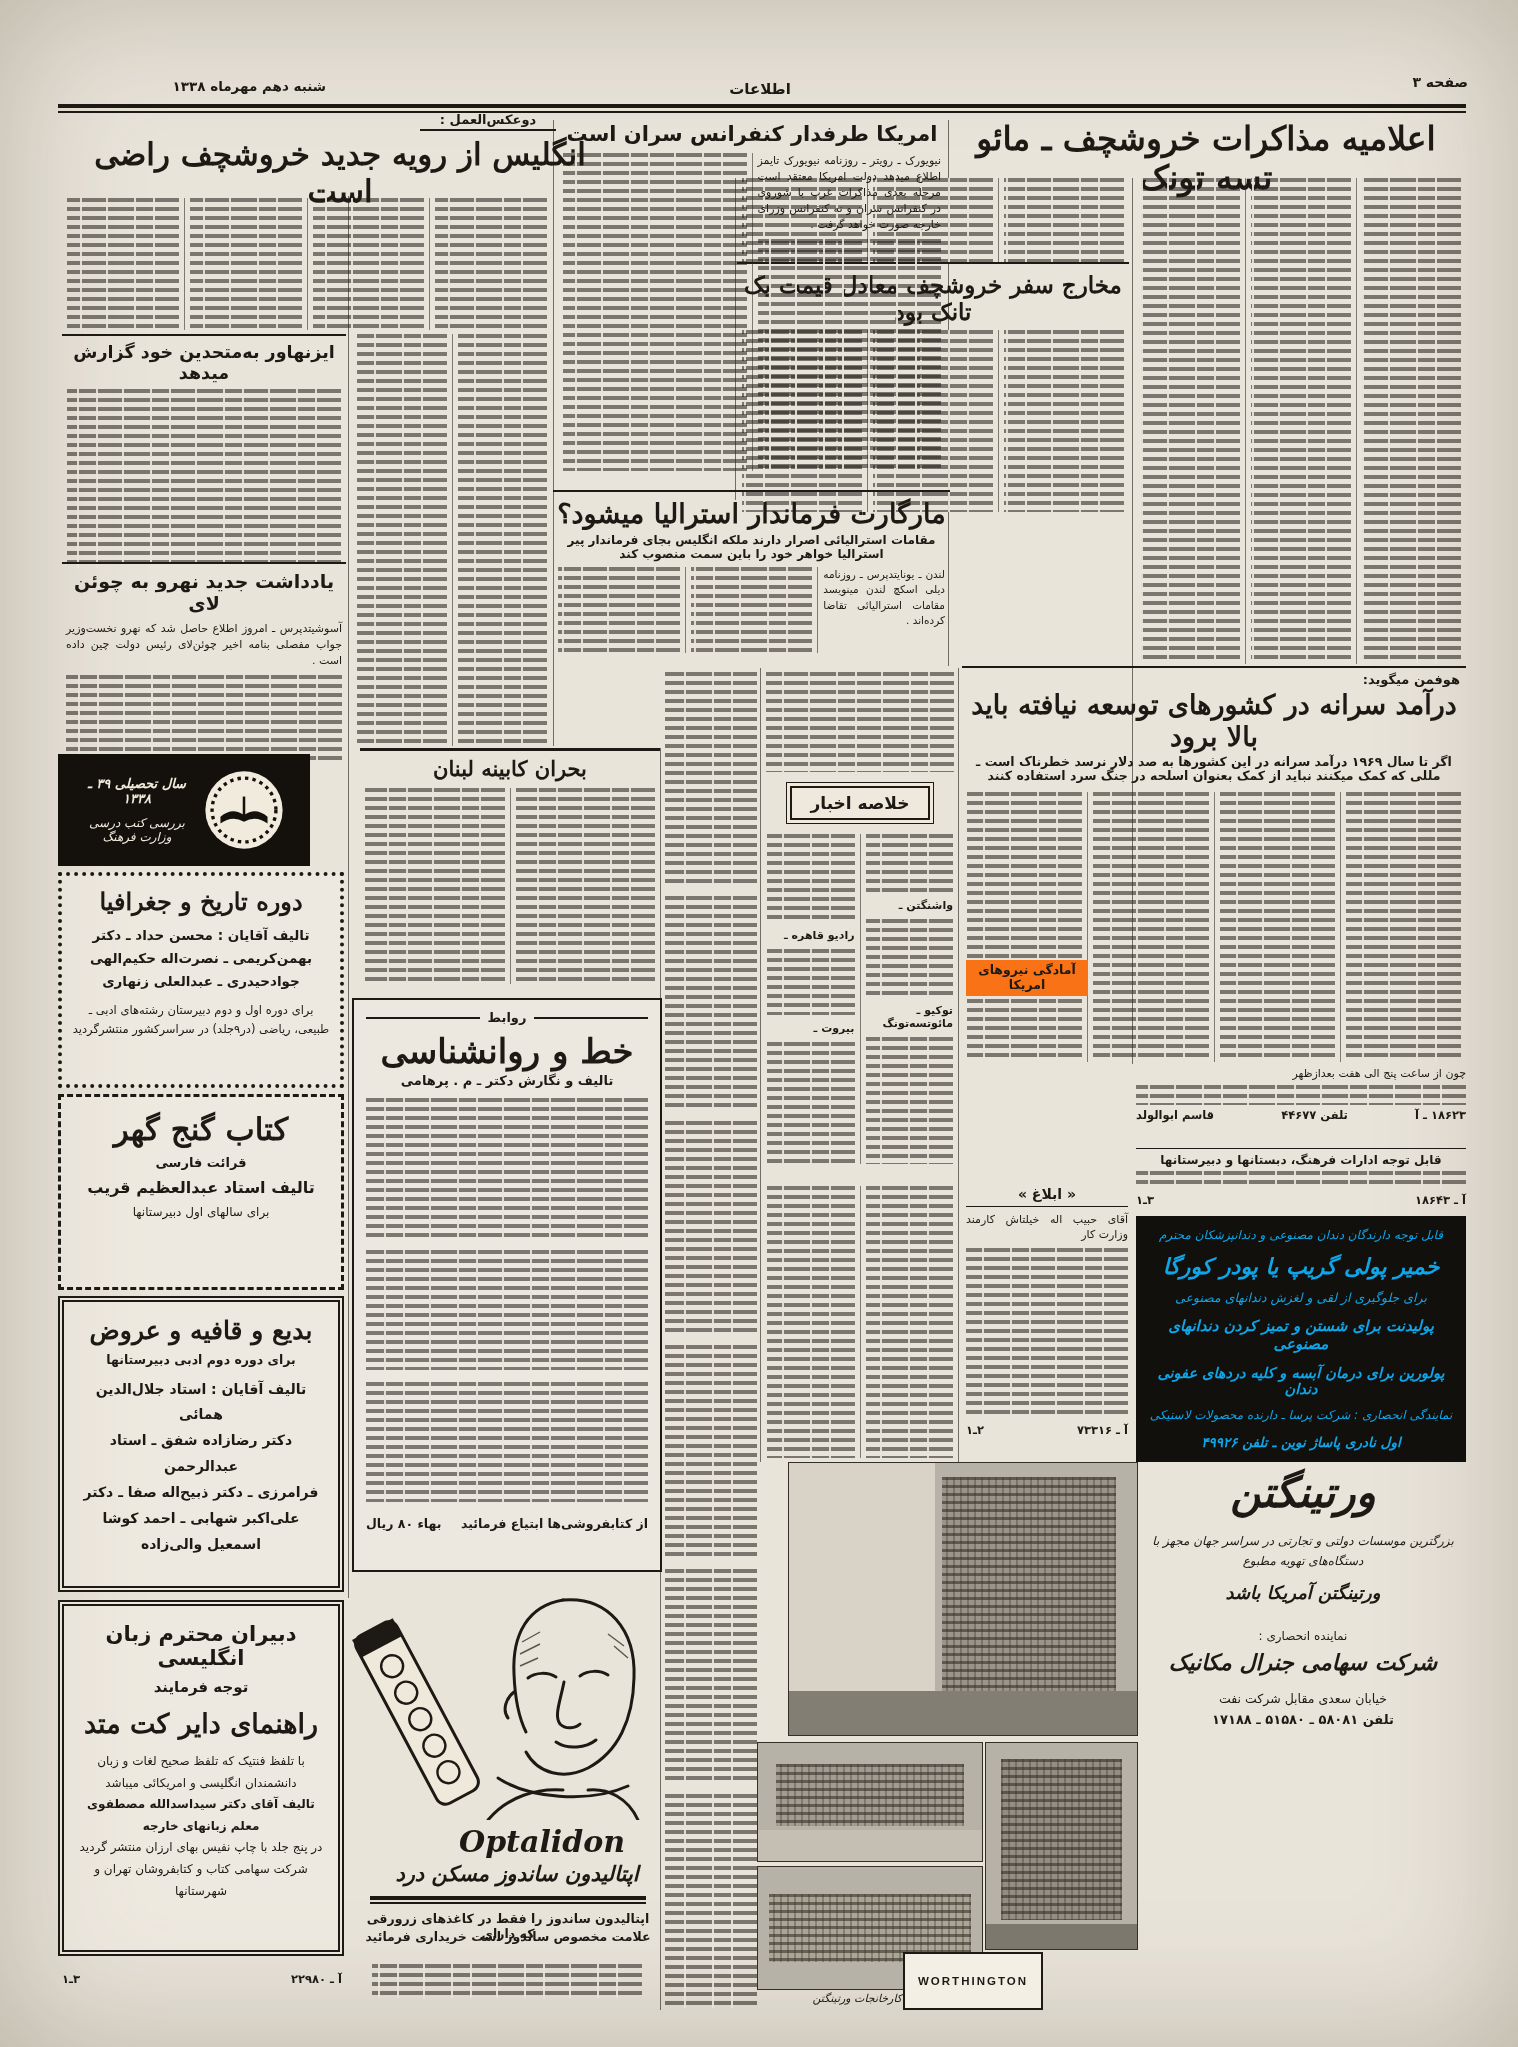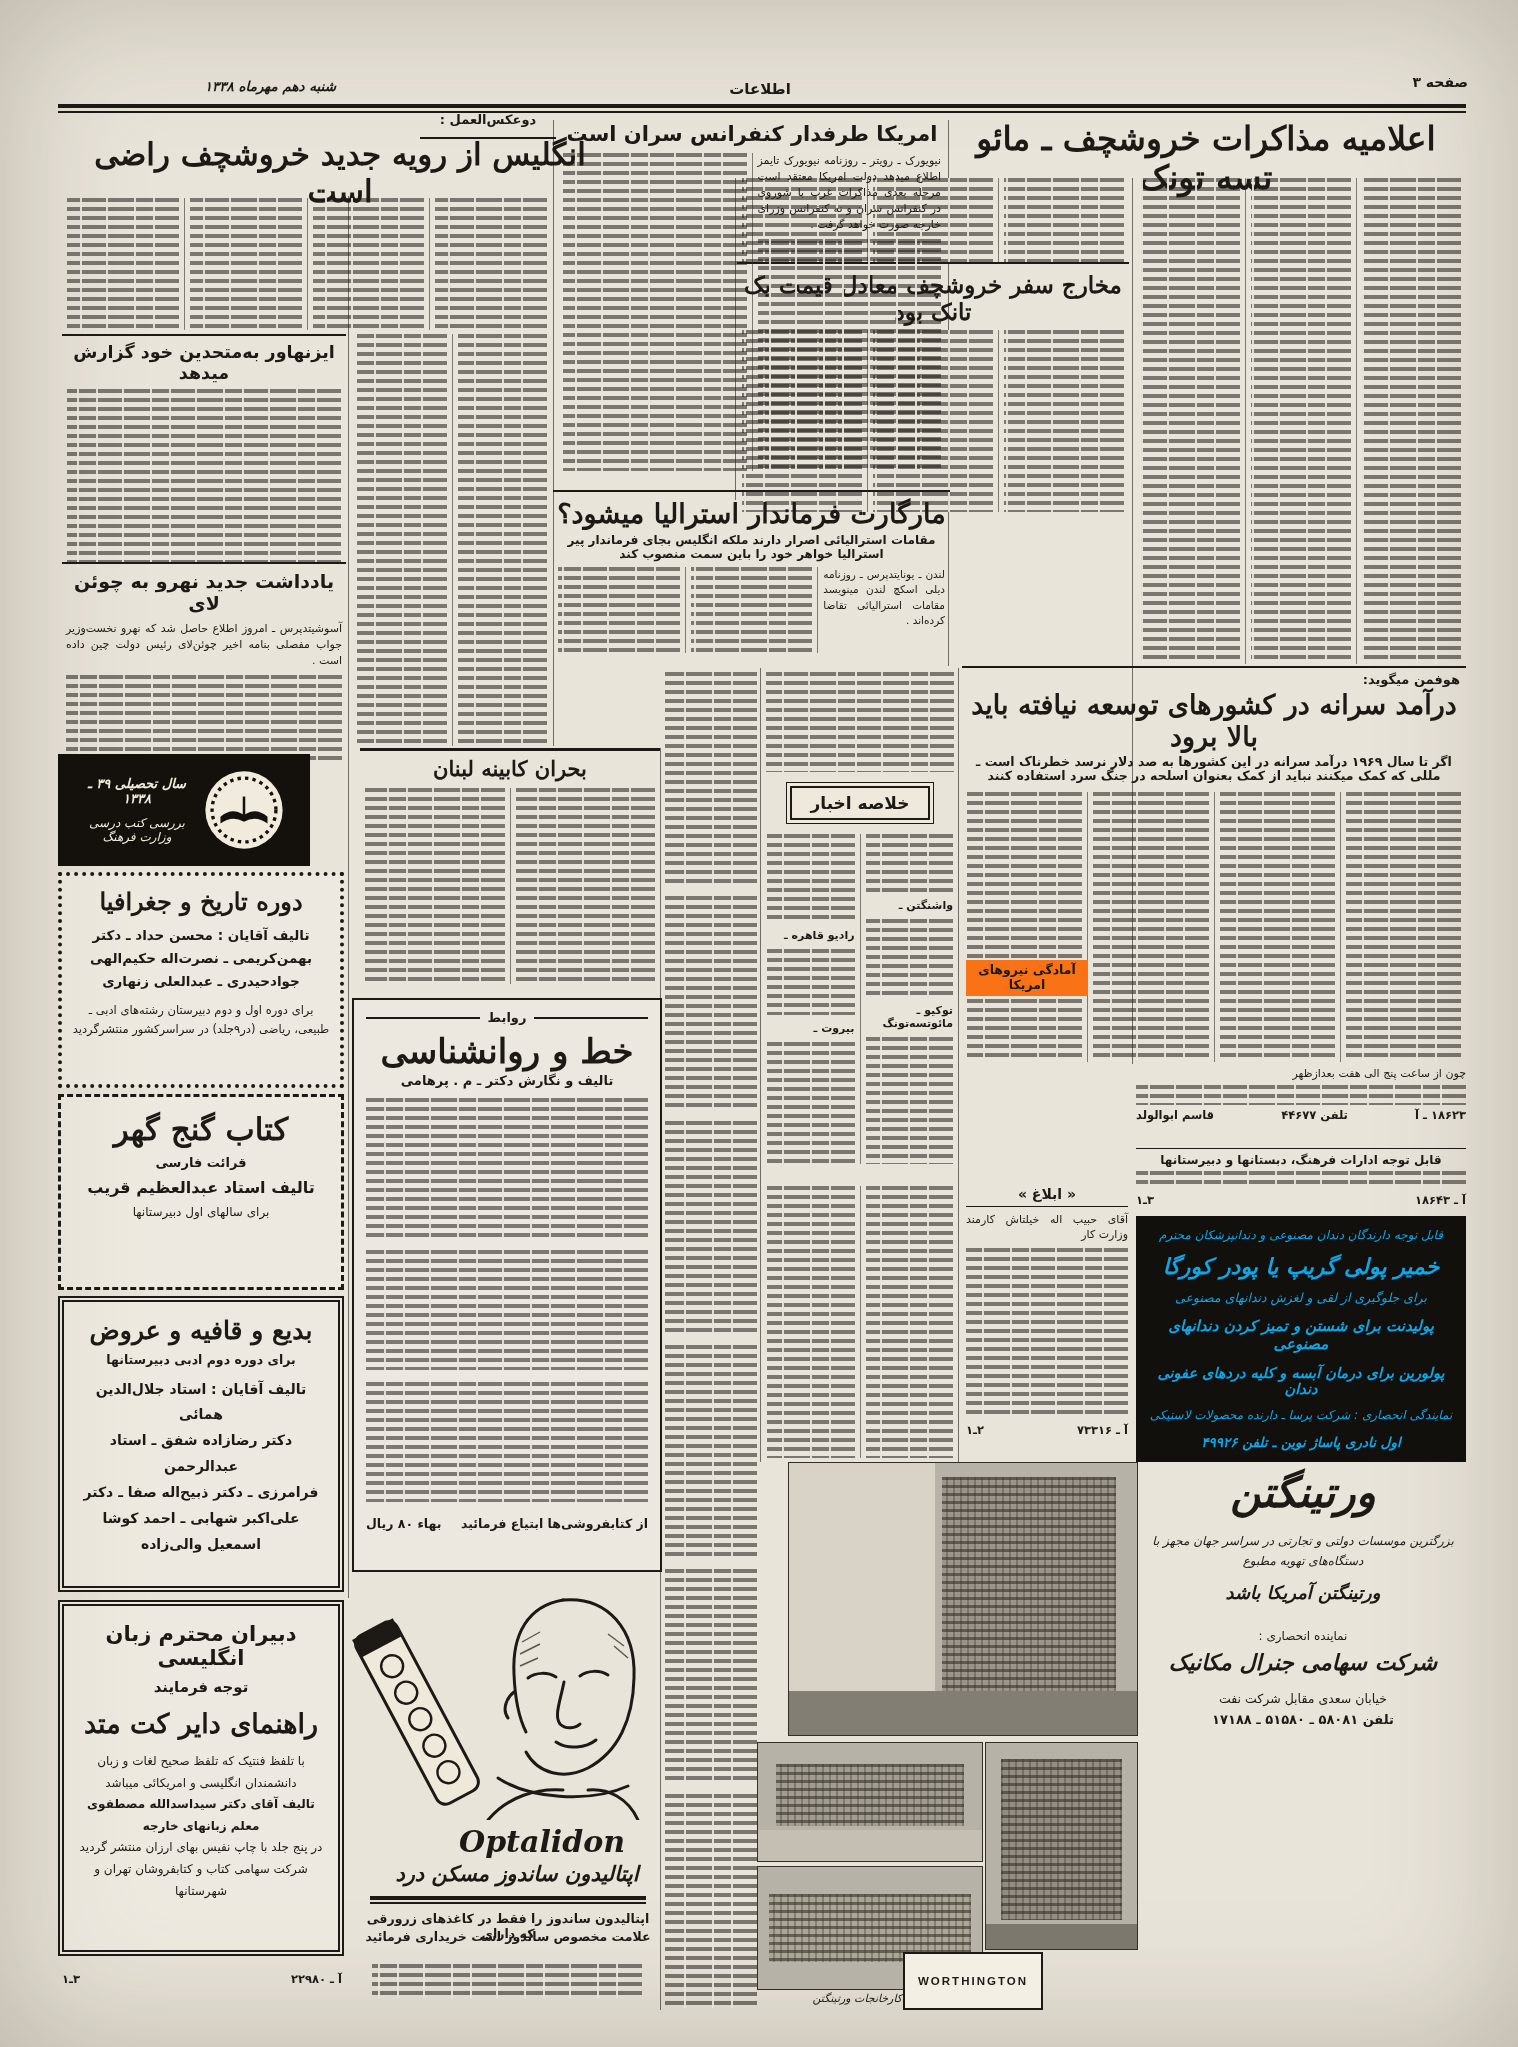--- a/index.html
+++ b/index.html
@@ -41,21 +41,21 @@
   .ltr{direction:ltr;}
   .caps{font-family:"Liberation Sans",sans-serif;letter-spacing:2px;font-weight:bold;}
 </style>
 </head>
 <body>
 
 <div class="page">
 
   <div class="abs" style="left:1392px;top:74px;width:76px;font-weight:bold;font-size:14px;">صفحه ۳</div>
   <div class="abs ctr" style="left:690px;top:80px;width:140px;font-weight:bold;font-size:15px;">اطلاعات</div>
-  <div class="abs" style="left:146px;top:78px;width:190px;font-weight:bold;font-size:13.5px;font-style:italic;">شنبه دهم مهرماه ۱۳۳۸</div>
+  <div class="abs" style="left:136px;top:78px;width:190px;font-weight:bold;font-size:13.5px;">شنبه دهم مهرماه ۱۳۳۸</div>
   <div class="abs hr" style="left:58px;top:104px;width:1408px;height:4px;"></div>
   <div class="abs hr" style="left:58px;top:111px;width:1408px;height:1.5px;"></div>
 
   <div class="vline" style="left:553px;top:120px;height:626px;"></div>
   <div class="vline" style="left:948px;top:120px;height:546px;"></div>
   <div class="vline" style="left:735px;top:178px;height:322px;"></div>
   <div class="vline" style="left:1132px;top:178px;height:886px;"></div>
   <div class="vline" style="left:958px;top:668px;height:794px;"></div>
   <div class="vline" style="left:660px;top:748px;height:1262px;"></div>
   <div class="vline" style="left:760px;top:668px;height:794px;"></div>
@@ -114,21 +114,21 @@
         <p class="lead">نیویورک ـ رویتر ـ روزنامه نیویورک تایمز اطلاع میدهد دولت امریکا معتقد است مرحله بعدی مذاکرات غرب با شوروی در کنفرانس سران و نه کنفرانس وزرای خارجه صورت خواهد گرفت .</p>
         <div class="greek"></div>
       </div>
       <div class="c">
             <div class="greek"></div>
           </div>
     </div>
       </div>
   </div>
 
-  <div class="abs kick ctr" style="left:420px;top:112px;width:136px;border-bottom:2px solid #1d1a15;padding-bottom:10px;">دوعکس‌العمل :</div>
+  <div class="abs kick ctr" style="left:420px;top:112px;width:136px;border-bottom:2px solid #1d1a15;padding-bottom:2px;">دوعکس‌العمل :</div>
   <div class="abs hl serif" style="left:62px;top:136px;width:556px;font-size:31px;">انگلیس از رویه جدید خروشچف راضی است</div>
   <div class="abs" style="left:62px;top:198px;width:490px;height:132px;">
     <div class="cols">
       <div class="c">
           <div class="greek"></div>
         </div>
       <div class="c">
           <div class="greek"></div>
         </div>
       <div class="c">

